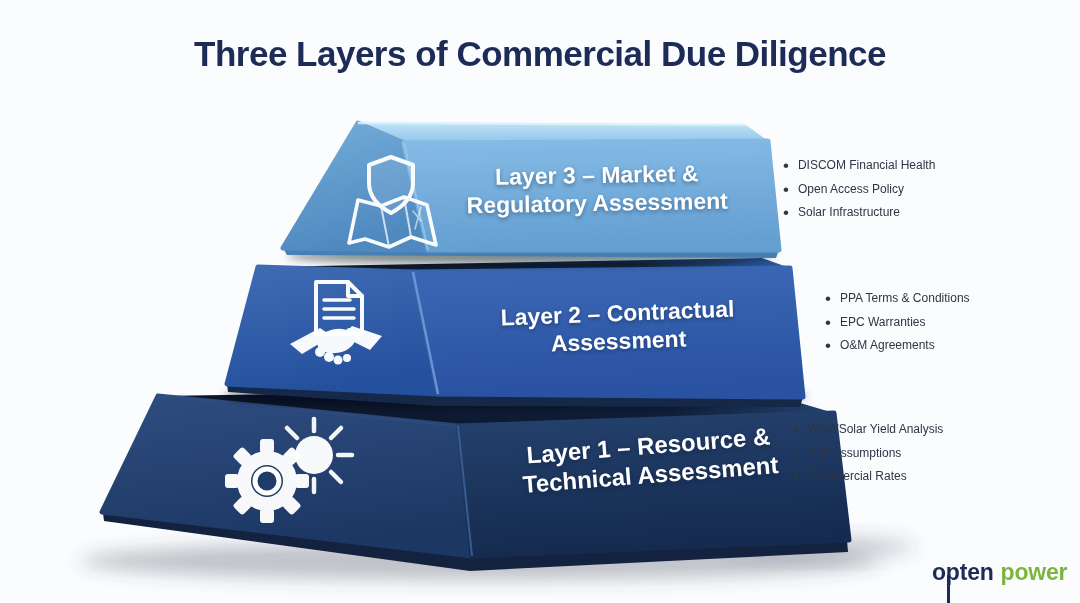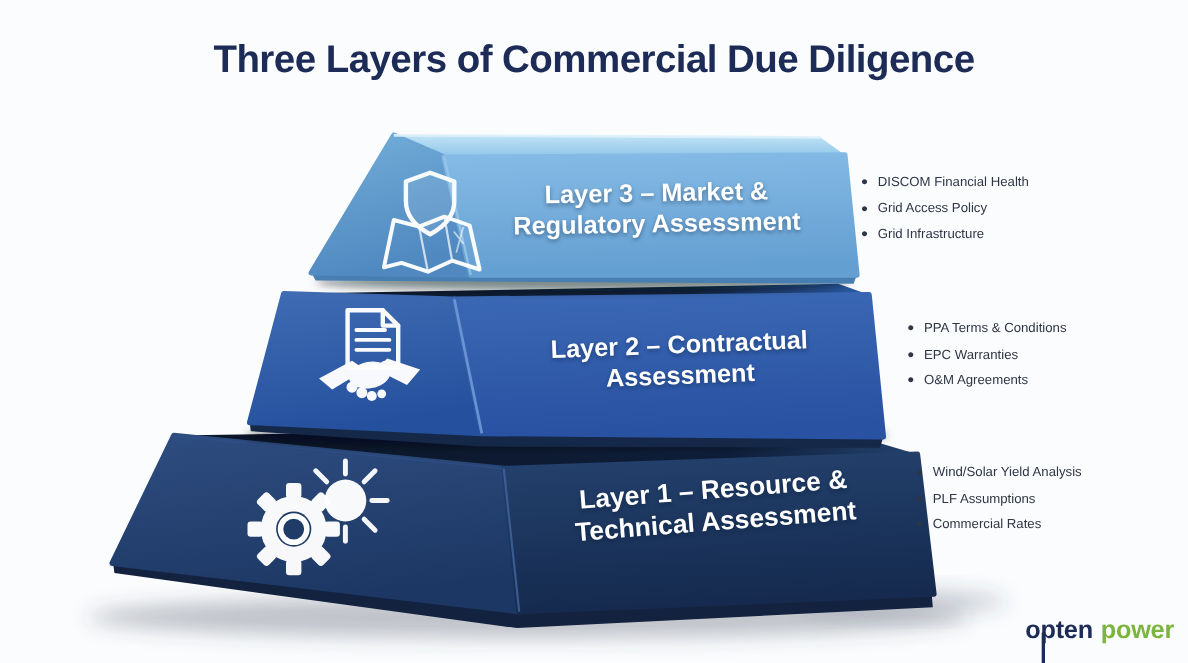--- a/index.html
+++ b/index.html
@@ -11,21 +11,21 @@
   .layer-label{position:absolute;color:#ffffff;font-weight:bold;text-align:center;
     white-space:pre-line;line-height:1.22;text-shadow:0 2px 4px rgba(8,24,50,0.4);}
   .label-3{left:447px;top:161px;width:300px;font-size:23px;transform:rotate(-1deg);}
   .label-2{left:468px;top:299px;width:300px;font-size:23px;transform:rotate(-2.2deg);}
   .label-1{left:487px;top:431px;width:325px;font-size:24px;transform:rotate(-4.5deg);}
   .bullets{position:absolute;color:#2e3545;font-size:12px;line-height:23.5px;}
   .bullet-row{display:flex;align-items:flex-start;}
   .bullet-row::before{content:"•";margin-right:9px;font-size:17px;color:#2e3545;}
   .bullets-3{left:783px;top:154px;}
   .bullets-2{left:825px;top:287px;}
-  .bullets-1{left:833px;top:418px;}
+  .bullets-1{left:793px;top:418px;}
   .logo{position:absolute;left:932px;top:559px;font-size:23px;font-weight:bold;letter-spacing:-0.2px;white-space:nowrap;text-align:right;}
   .logo-opten{color:#1d2b57;}
   .logo-power{color:#7cb53e;margin-left:7px;}
   .logo-descender{position:absolute;left:947px;top:575px;width:3px;height:28px;background:#1d2b57;}
 </style>
 </head>
 <body>
 
 <div class="canvas">
 
@@ -184,24 +184,24 @@
   <div class="layer-label label-2">Layer 2 – Contractual
 Assessment</div>
   <div class="layer-label label-1">Layer 1 – Resource &amp;
 Technical Assessment</div>
 
   <div class="bullets bullets-3">
     <div class="bullet-row">
         <span>DISCOM Financial Health</span>
       </div>
     <div class="bullet-row">
-        <span>Grid Access Policy</span>
-      </div>
-    <div class="bullet-row">
-        <span>Grid Infrastructure</span>
+        <span>Open Access Policy</span>
+      </div>
+    <div class="bullet-row">
+        <span>Solar Infrastructure</span>
       </div>
   </div>
   <div class="bullets bullets-2">
     <div class="bullet-row">
         <span>PPA Terms &amp; Conditions</span>
       </div>
     <div class="bullet-row">
         <span>EPC Warranties</span>
       </div>
     <div class="bullet-row">

